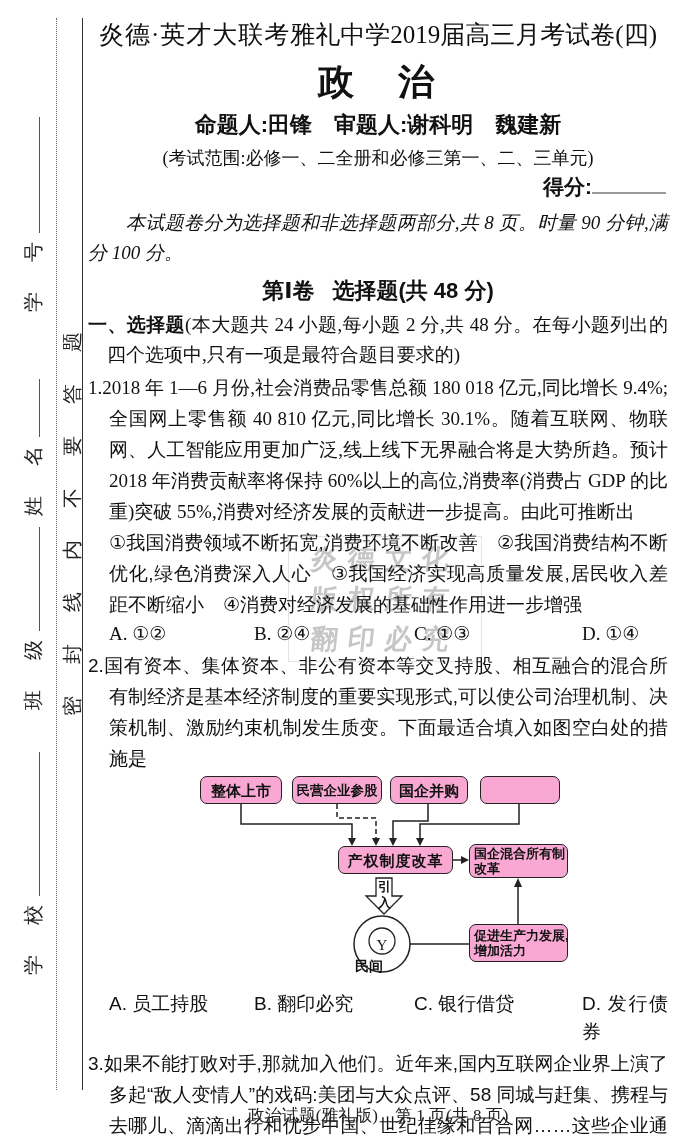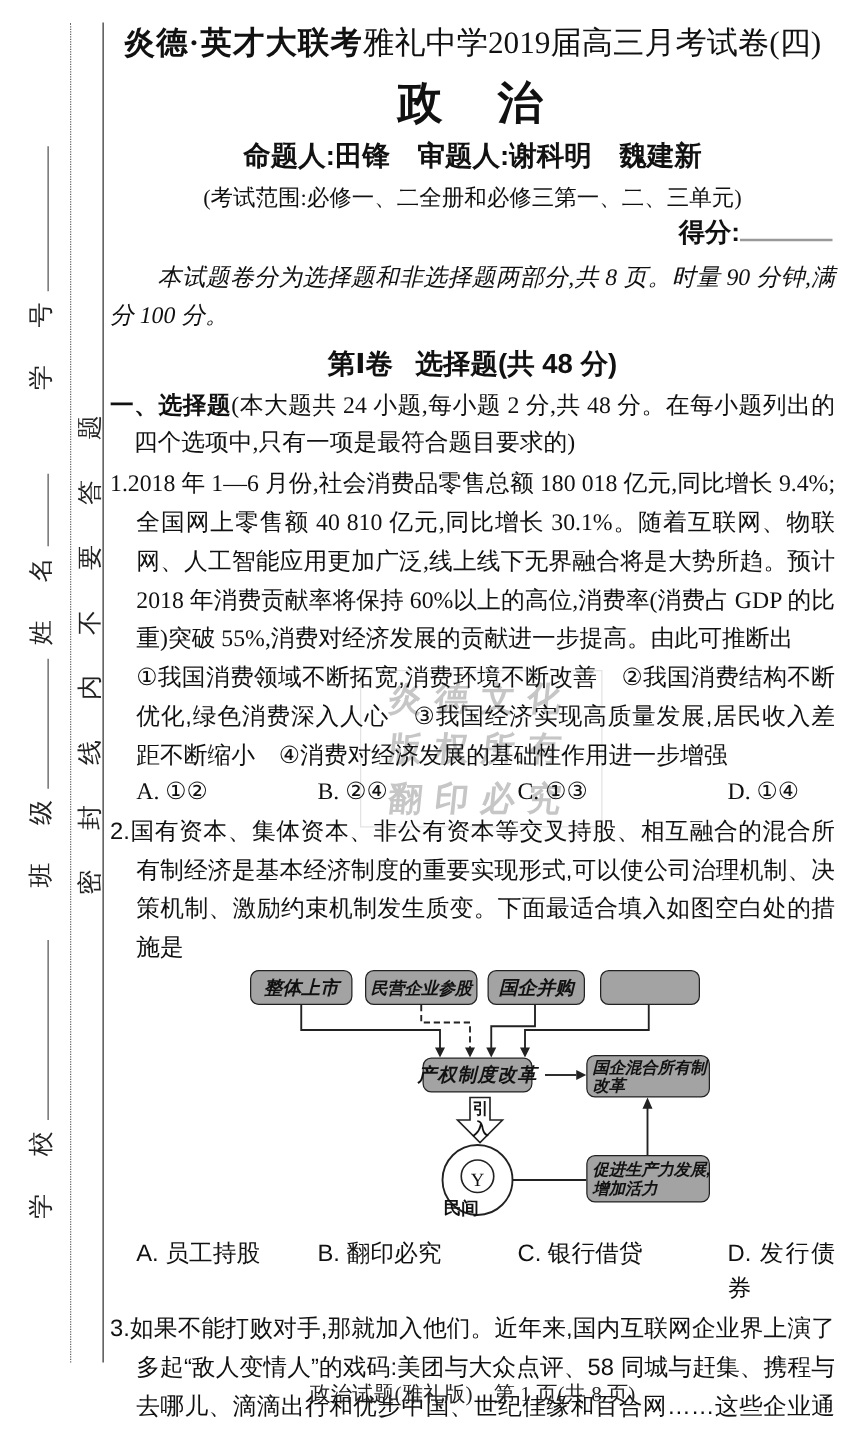--- a/index.html
+++ b/index.html
@@ -45,21 +45,21 @@
     color:#c6c6c6; font-size:27px; letter-spacing:10px; font-weight:700;
     font-family:"Liberation Sans","DejaVu Sans",sans-serif;
   }
   .watermark div { transform:skewX(-6deg); white-space:nowrap; }
 
   
   .content { position:absolute; left:88px; top:18px; width:580px; z-index:1; }
   .sans { font-family:"Liberation Sans","DejaVu Sans",sans-serif; }
 
   .title { text-align:center; font-size:25px; line-height:34px; white-space:nowrap; }
-  .title .brand { font-weight:700; letter-spacing:1px; }
+  .title .brand { font-weight:400; letter-spacing:1px; }
   .title .rest  { font-weight:500; }
 
   .subject { margin-top:8px; text-align:center; font-size:36px; line-height:44px; font-weight:700;
              font-family:"Liberation Sans","DejaVu Sans",sans-serif; letter-spacing:4px; }
   .setters { margin-top:8px; text-align:center; font-size:22px; line-height:26px; font-weight:700;
              font-family:"Liberation Sans","DejaVu Sans",sans-serif; }
   .scope   { margin-top:8px; text-align:center; font-size:18px; line-height:24px; }
   .score-row { margin-top:4px; text-align:right; font-size:21px; line-height:26px; font-weight:700;
                font-family:"Liberation Sans","DejaVu Sans",sans-serif; padding-right:2px; }
   .score-line { display:inline-block; width:74px; height:18px; border-bottom:2px solid #999; }
@@ -80,28 +80,28 @@
   .opts { display:flex; padding-left:21px; line-height:28px; }
   .opts span:nth-child(1) { width:145px; }
   .opts span:nth-child(2) { width:160px; }
   .opts span:nth-child(3) { width:168px; }
   .opts span:nth-child(4) { flex:1; }
 
   
   .diagram { position:relative; width:380px; height:212px; margin:2px 0 2px 104px;
              font-family:"Liberation Sans","DejaVu Sans",sans-serif; }
   .diagram svg { position:absolute; left:0; top:0; z-index:1; }
-  .dbox { position:absolute; border:1.5px solid #222; border-radius:7px; background:#a3a3a3;
+  .dbox { position:absolute; border:1.5px solid #222; border-radius:7px; background:#f9a8d4;
           display:flex; align-items:center; justify-content:center;
-          font-size:15px; font-weight:600; z-index:2; white-space:nowrap;font-style:italic; }
+          font-size:15px; font-weight:600; z-index:2; white-space:nowrap; }
   .db1 { left:8px;   top:0; width:82px; height:28px; }
   .db2 { left:100px; top:0; width:90px; height:28px; font-size:13.5px; }
   .db3 { left:198px; top:0; width:78px; height:28px; }
   .db4 { left:288px; top:0; width:80px; height:28px; }
-  .dbc { left:146px; top:70px; width:88px; height:28px; letter-spacing:1px; }
+  .dbc { left:146px; top:70px; width:115px; height:28px; letter-spacing:1px; }
   .db-two { flex-direction:column; align-items:flex-start; justify-content:center;
             font-size:13px; line-height:15px; padding:2px 4px; font-weight:600; }
   .dbr { left:277px; top:68px;  width:99px; height:34px; }
   .dbp { left:277px; top:148px; width:99px; height:38px; }
   .d-lead { position:absolute; left:184px; top:103px; width:17px; font-size:13px; line-height:16px;
             word-break:break-all; text-align:center; font-weight:600; z-index:2; }
   .d-yuan { position:absolute; left:176px; top:154px; width:28px; text-align:center;
             font-size:15px; z-index:2; font-family:"Liberation Serif",serif; }
   .d-min  { position:absolute; left:156px; top:175px; width:42px; text-align:center;
             font-size:14px; font-weight:700; z-index:2; }

